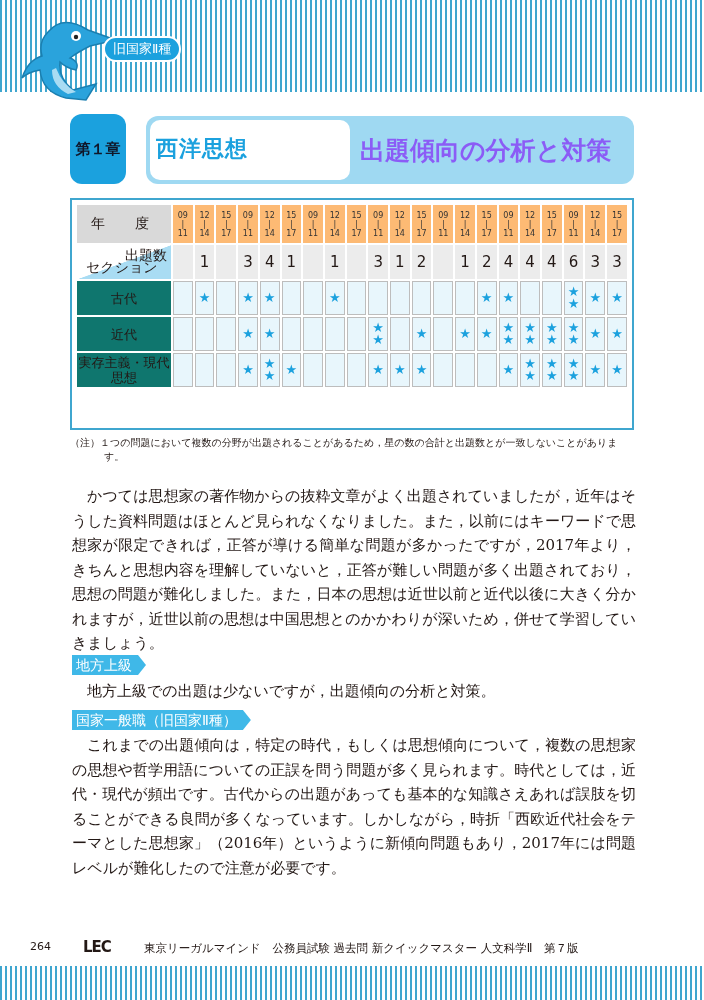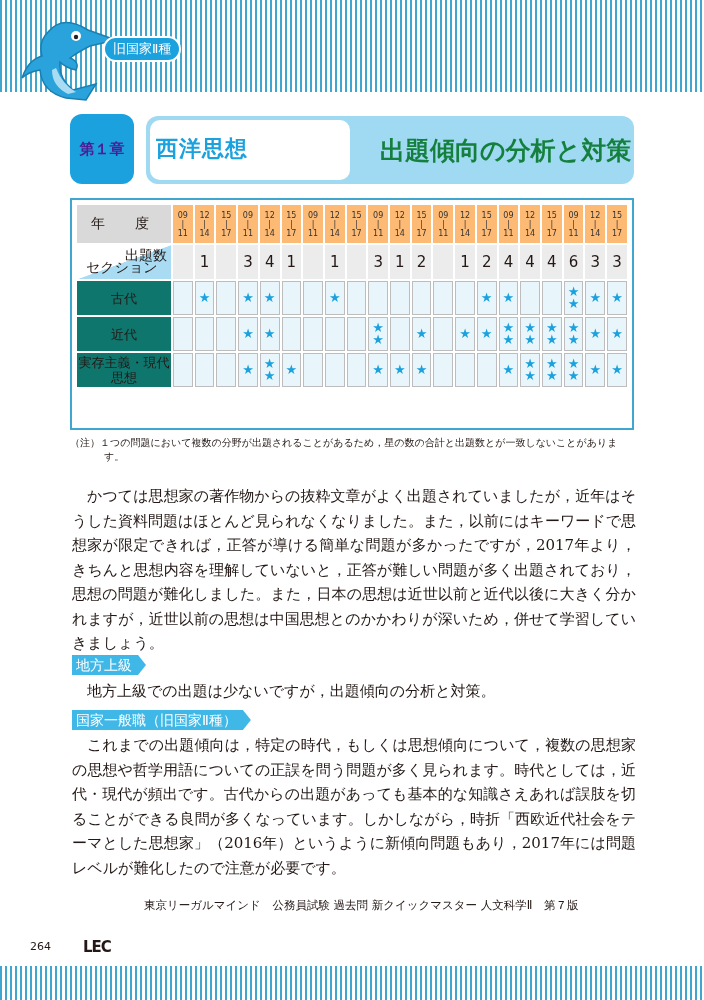--- a/index.html
+++ b/index.html
@@ -14,40 +14,40 @@
   .stripes.bottom { top: 966px; height: 34px; }
 
   .mascot { position: absolute; left: 18px; top: 12px; width: 100px; height: 96px; }
   .subject-pill {
     position: absolute; left: 103px; top: 36px; height: 26px; padding: 0 8px;
     background: #1ba1de; border: 2px solid #ffffff; border-radius: 13px;
     color: #fff; font-family: "DejaVu Sans", sans-serif; font-size: 13px; line-height: 22px;
   }
 
   .chapter-badge {
-    position: absolute; left: 70px; top: 114px; width: 64px; height: 70px;
-    background: #1ba1de; border-radius: 12px; color: #4c1d95;
+    position: absolute; left: 70px; top: 114px; width: 56px; height: 70px;
+    background: #1ba1de; border-radius: 12px; color: #0f172a;
     font-family: "DejaVu Sans", sans-serif; font-weight: bold; font-size: 15px;
     display: flex; align-items: center; justify-content: center;
   }
   .chapter-bar {
     position: absolute; left: 146px; top: 116px; width: 488px; height: 68px;
     background: #9fd9f2; border-radius: 12px;
   }
   .chapter-title-box {
     position: absolute; left: 150px; top: 120px; width: 200px; height: 60px;
     background: #fff; border-radius: 10px;
   }
   .chapter-title {
     position: absolute; left: 156px; top: 134px; font-family: "DejaVu Sans", sans-serif;
     font-weight: bold; font-size: 22px; color: #1ba1de; letter-spacing: 1px;
   }
   .section-title {
     position: absolute; left: 360px; top: 134px; font-family: "DejaVu Sans", sans-serif;
-    font-weight: bold; font-size: 25px; color: #15803d; margin-left: 20px;
+    font-weight: bold; font-size: 25px; color: #8b5cf6;
   }
 
   .table-wrap {
     position: absolute; left: 70px; top: 198px; width: 564px; height: 232px;
     border: 2px solid #3fa6cf; background: #fff; padding: 3px;
   }
   table { border-collapse: separate; border-spacing: 2px; width: 100%; table-layout: fixed; font-family: "DejaVu Sans", sans-serif; }
   th.exam { background: #1ba1de; color: #fff; font-weight: bold; font-size: 15px; height: 36px; }
   th.group { background: #1ba1de; color: #fff; font-weight: normal; font-size: 12px; line-height: 14px; }
   td.rowhead-year { background: #d9d9d9; font-size: 14px; text-align: center; height: 38px; letter-spacing: 8px; }
@@ -78,21 +78,21 @@
   .tag {
     position: absolute; left: 72px; height: 20px; background: #3fb8e8; color: #fff;
     font-family: "DejaVu Sans", sans-serif; font-size: 14px; line-height: 20px; padding: 0 14px 0 4px;
     clip-path: polygon(0 0, calc(100% - 8px) 0, 100% 50%, calc(100% - 8px) 100%, 0 100%);
   }
   .tag1 { top: 655px; }
   .tag2 { top: 710px; }
 
   .page-num { position: absolute; left: 30px; top: 940px; font-family: "DejaVu Sans", sans-serif; font-size: 11px; }
   .footer-logo { position: absolute; left: 83px; top: 938px; font-family: "DejaVu Sans", sans-serif; font-weight: bold; font-size: 15px; letter-spacing: -1px; }
-  .footer-text { position: absolute; left: 144px; top: 898px; font-family: "DejaVu Sans", sans-serif; font-size: 11.5px; white-space: nowrap; }
+  .footer-text { position: absolute; left: 144px; top: 941px; font-family: "DejaVu Sans", sans-serif; font-size: 11.5px; white-space: nowrap; }
 </style>
 </head>
 <body>
 
 <div class="stripes top"></div>
 
 <svg class="mascot" viewBox="0 0 100 96">
   <path d="M30 20 Q45 2 70 18 L98 28 L72 34 Q60 40 52 46 Q62 50 58 58 Q48 56 42 50 Q40 66 55 78 L78 72 L68 88 L48 86 Q24 80 22 58 Q10 60 4 66 Q10 48 24 44 Q20 30 30 20 Z" fill="#2aa3dc" stroke="#1b7fb0" stroke-width="1.5"></path>
   <path d="M38 56 Q44 72 58 80 L50 82 Q34 74 34 58 Z" fill="#a9dcf3"></path>
   <circle cx="58" cy="24" r="5" fill="#fff"></circle>

